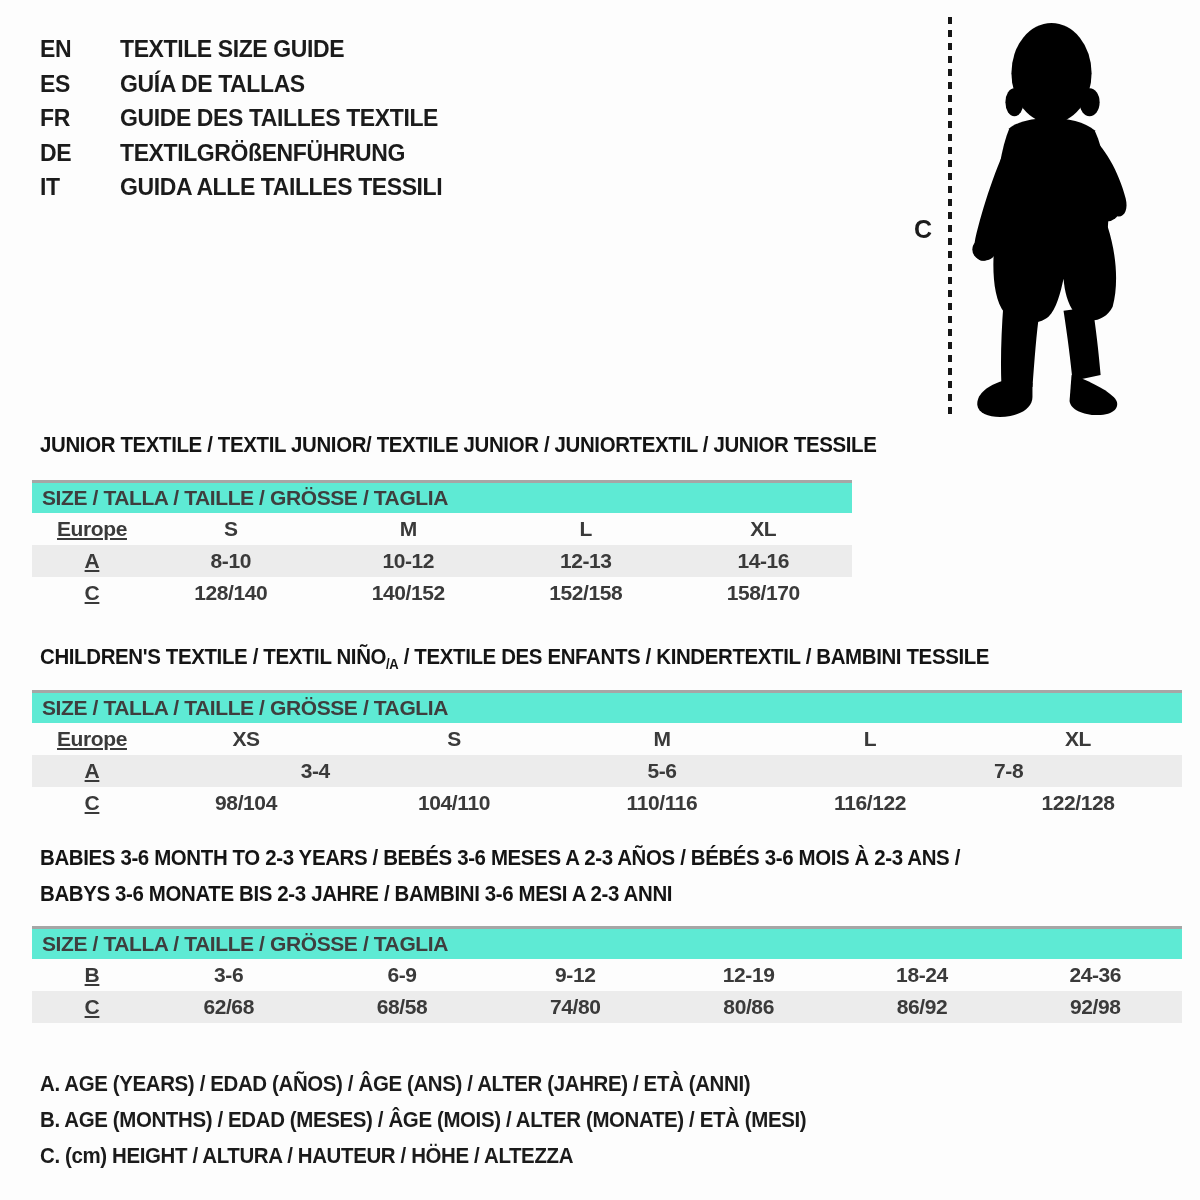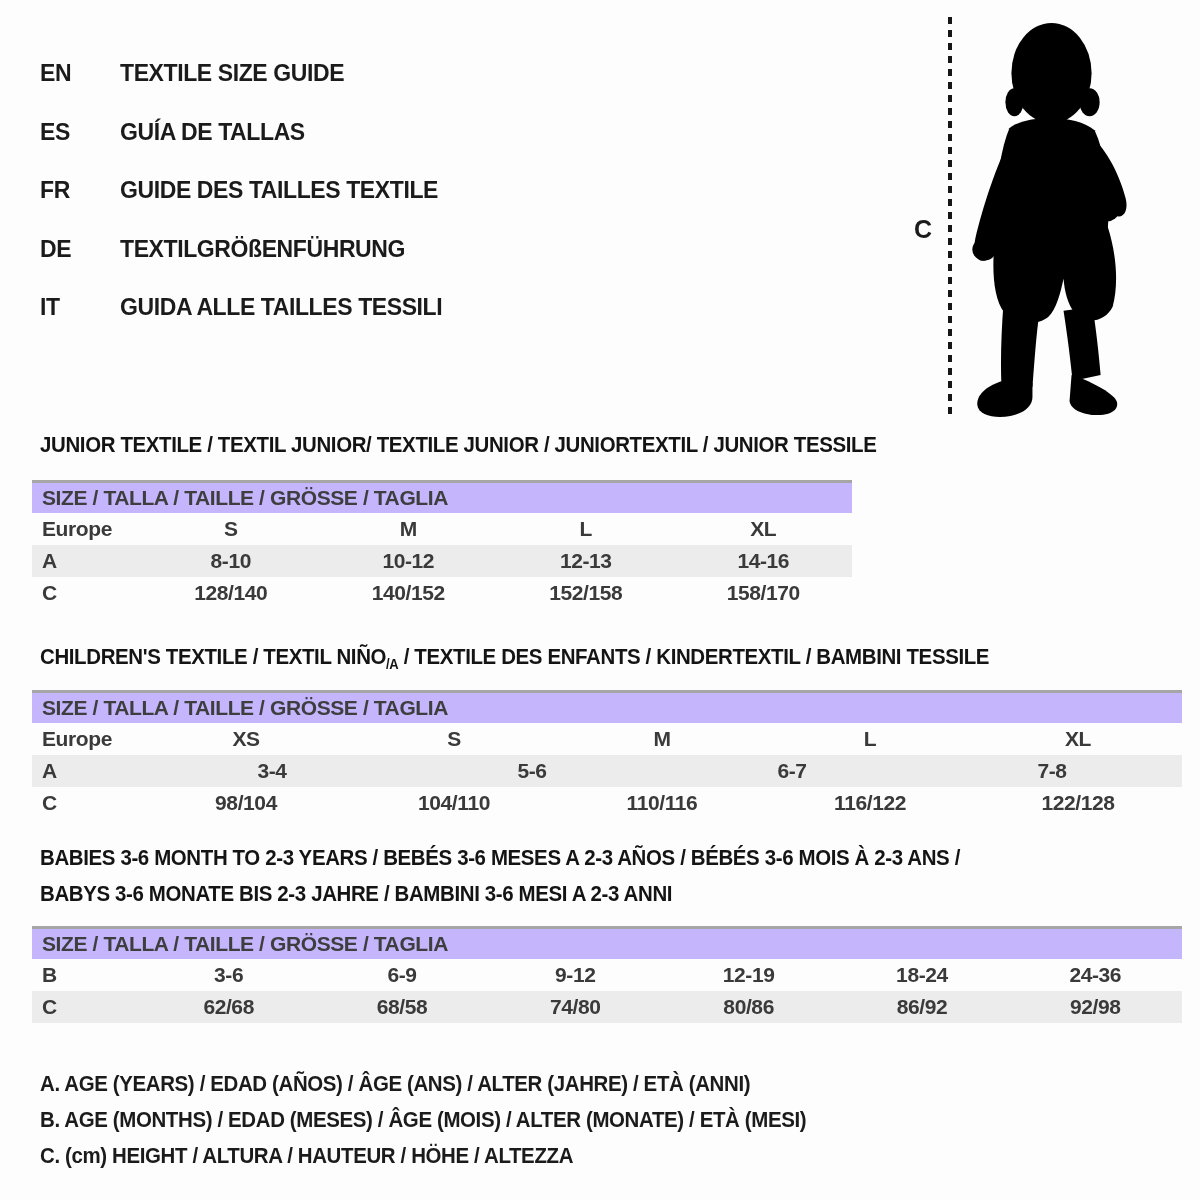--- a/index.html
+++ b/index.html
@@ -7,48 +7,48 @@
     width:1200px;height:1200px;position:relative;background:#fdfdfd;
     font-family:"Liberation Sans","DejaVu Sans",sans-serif;
     color:#1b1b1b;overflow:hidden;
     -webkit-font-smoothing:antialiased;
   }
   .abs{position:absolute;}
 
   
   .langs{left:40px;top:32px;line-height:34.5px;font-size:23px;font-weight:700;letter-spacing:-0.4px;}
   .lang-row{white-space:nowrap;}
-  .lang-code{display:inline-block;width:80px;margin-top:24px;}
+  .lang-code{display:inline-block;width:80px;}
 
   
   .measure-line{
     left:948px;top:17px;width:4px;height:399px;
     background:repeating-linear-gradient(to bottom,#161616 0 7px,transparent 7px 13px);
   }
   .measure-label{left:914px;top:215px;font-size:25px;font-weight:700;}
   .baby{left:956px;top:16px;}
 
   
   .sec-title{
     font-size:22px;font-weight:700;letter-spacing:-0.4px;color:#141414;
     transform:scaleX(0.93);transform-origin:left center;white-space:nowrap;
   }
   .sub{font-size:14px;vertical-align:-5px;font-weight:700;}
 
   
   .sgtable{left:32px;}
   .band{
-    height:30px;line-height:30px;background:#c4b5fd;border-top:3px solid #a6a6a6;
+    height:30px;line-height:30px;background:#5eead4;border-top:3px solid #a6a6a6;
     padding-left:10px;font-size:21px;font-weight:700;letter-spacing:-0.4px;color:#3e3e3e;
     transform-origin:left center;
   }
   .trow{display:flex;height:32px;line-height:32px;font-size:21px;font-weight:700;
         letter-spacing:-0.4px;color:#3a3a3a;}
   .trow.shaded{background:#ececec;}
-  .tlabel{width:110px;padding-left:10px;box-sizing:border-box;text-align:left;}
+  .tlabel{width:110px;padding-left:10px;box-sizing:border-box;text-align:center;text-decoration:underline;}
   .tcell{flex:1;text-align:center;}
 
   
   .legend{left:40px;top:1066px;line-height:36px;font-size:22px;font-weight:700;
           letter-spacing:-0.4px;transform:scaleX(0.93);transform-origin:left top;}
   .legend div{white-space:nowrap;}
 </style>
 </head>
 <body>
 
@@ -124,21 +124,20 @@
     <span class="tcell">XS</span>
     <span class="tcell">S</span>
     <span class="tcell">M</span>
     <span class="tcell">L</span>
     <span class="tcell">XL</span>
   </div>
   <div class="trow shaded">
     <span class="tlabel">A</span>
     <span class="tcell">3-4</span>
     <span class="tcell">5-6</span>
-    <span class="tcell">6-7</span>
     <span class="tcell">7-8</span>
   </div>
   <div class="trow">
     <span class="tlabel">C</span>
     <span class="tcell">98/104</span>
     <span class="tcell">104/110</span>
     <span class="tcell">110/116</span>
     <span class="tcell">116/122</span>
     <span class="tcell">122/128</span>
   </div>

